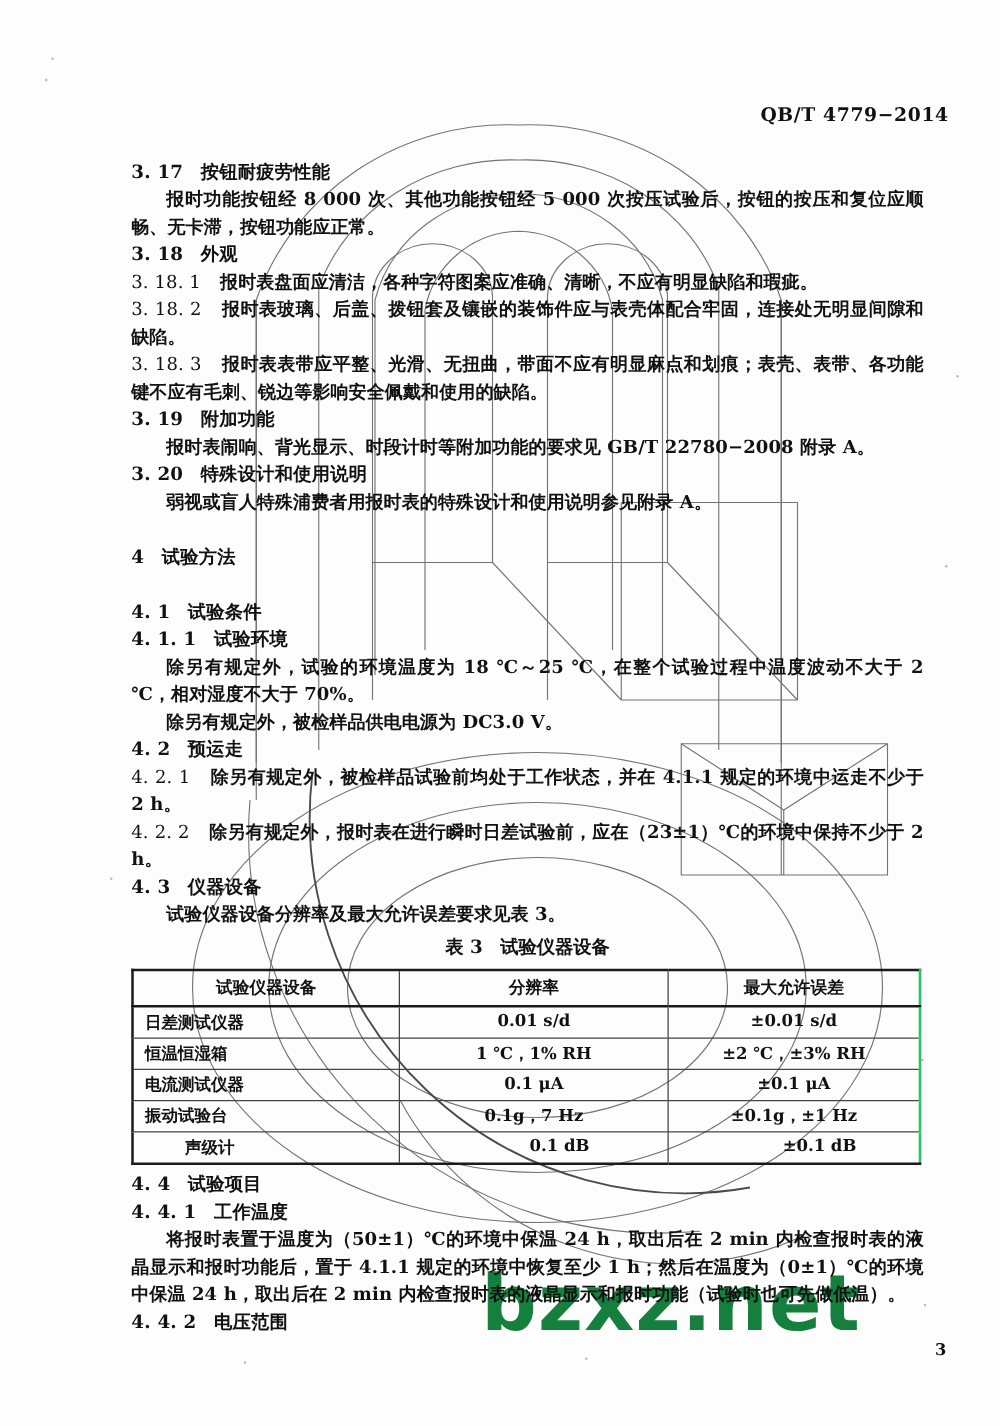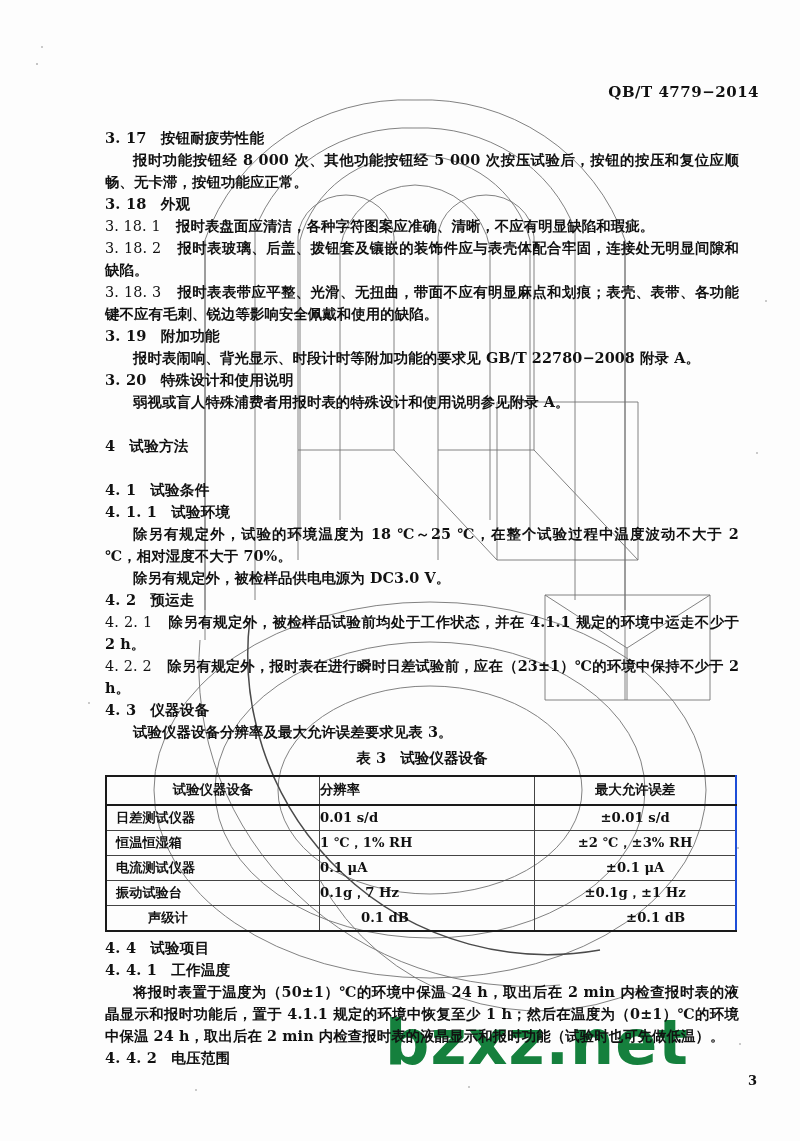--- a/index.html
+++ b/index.html
@@ -114,24 +114,24 @@
   }
   table.t3 tbody tr:last-child td{
     border-bottom:2px solid #1a1a1a;
     padding-left:41px;
   }
   table.t3 td.c1{
     text-align:left;padding-left:9px;width:218px;
     border-left:2px solid #1a1a1a;
   }
   table.t3 th.c1{ width:218px;border-left:2px solid #1a1a1a; }
-  table.t3 td.c2,table.t3 th.c2{ text-align:left;width:218px; }
+  table.t3 td.c2,table.t3 th.c2{ text-align:center;width:218px; }
   table.t3 td.c3,table.t3 th.c3{
     text-align:center;width:196px;
-    border-right:2px solid #1d4ed8;
+    border-right:2px solid #22c55e;
   }
 
   .pageno{
     position:absolute;
     right:60px;top:1073px;
     font-size:13px;
     font-weight:bold;
     z-index:7;
   }
 </style>

